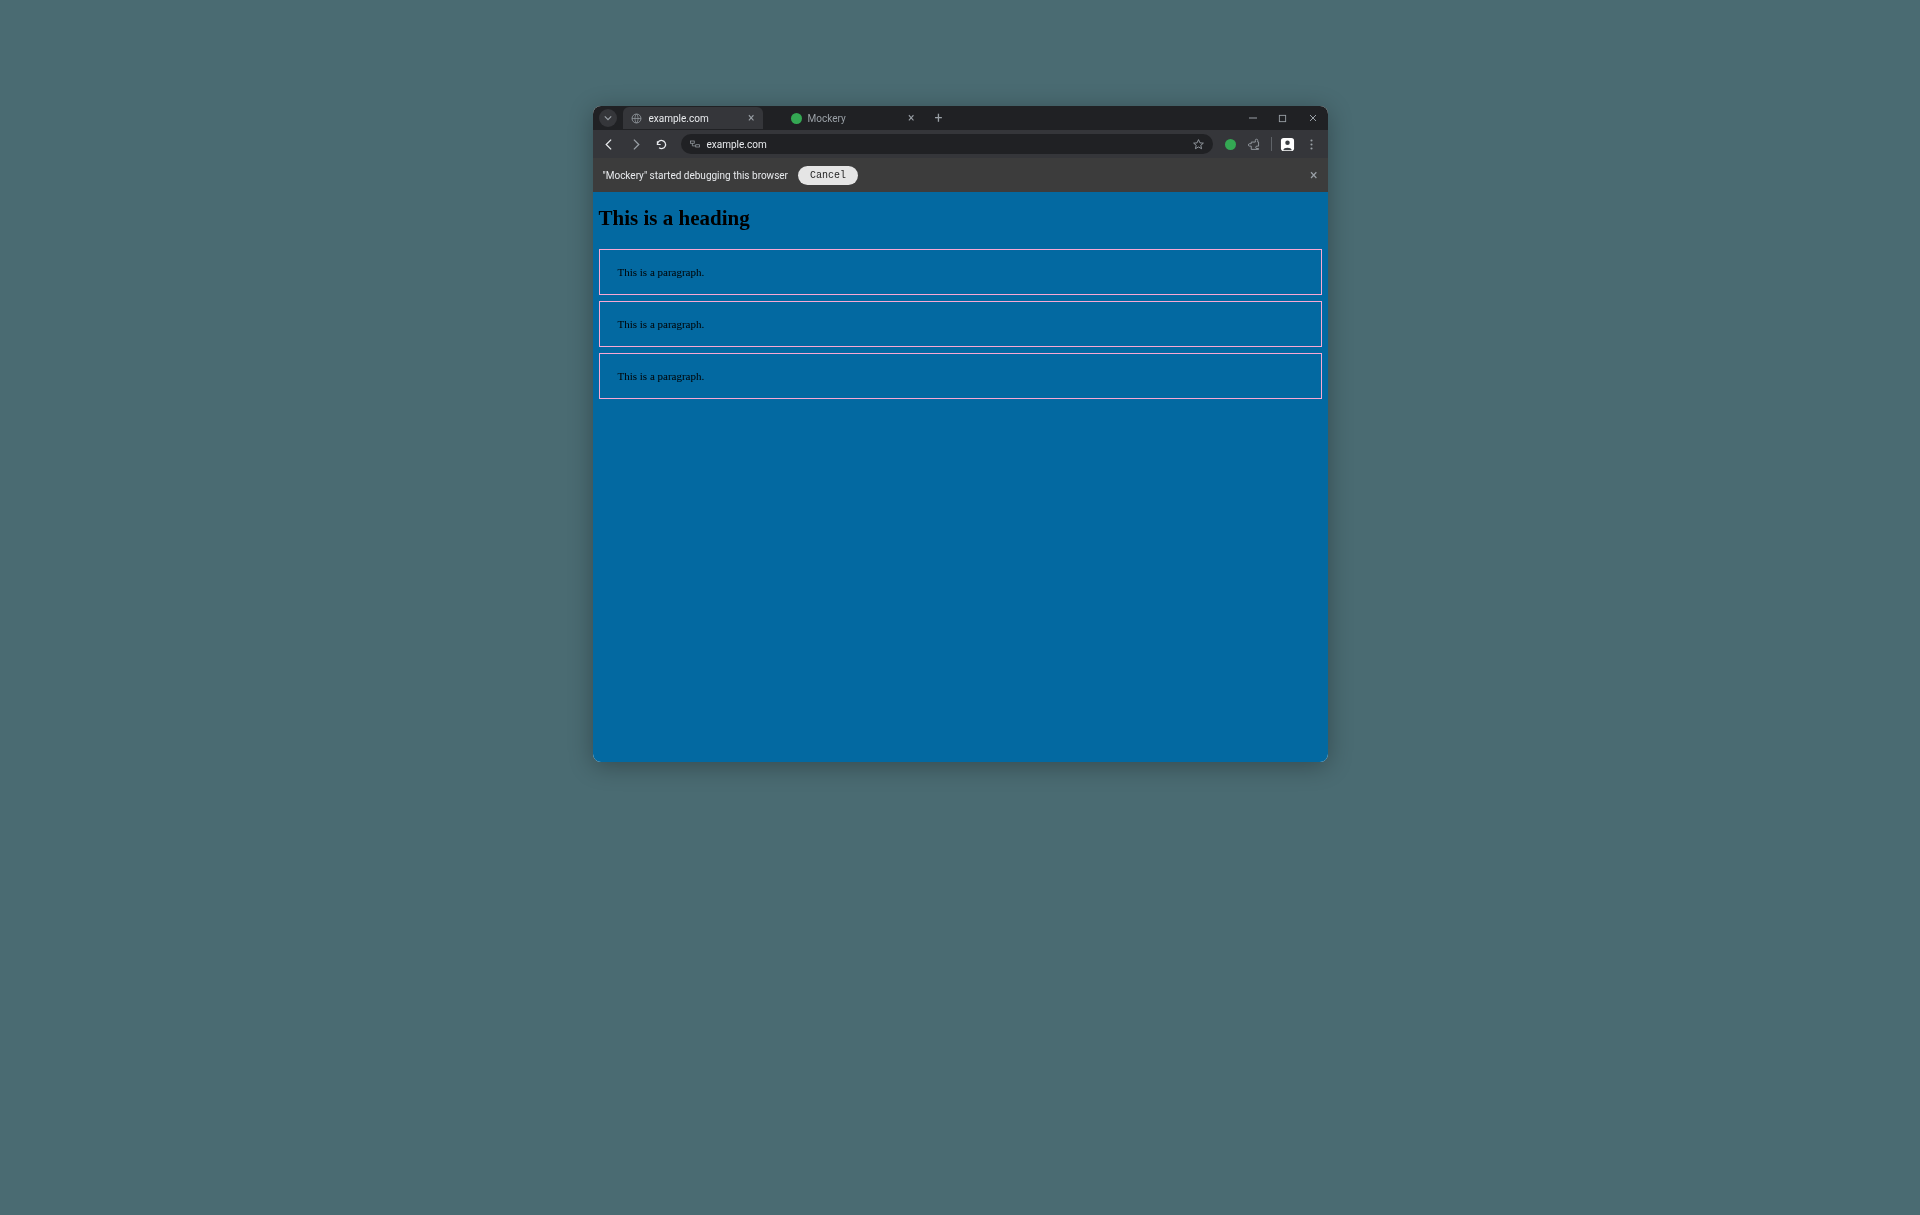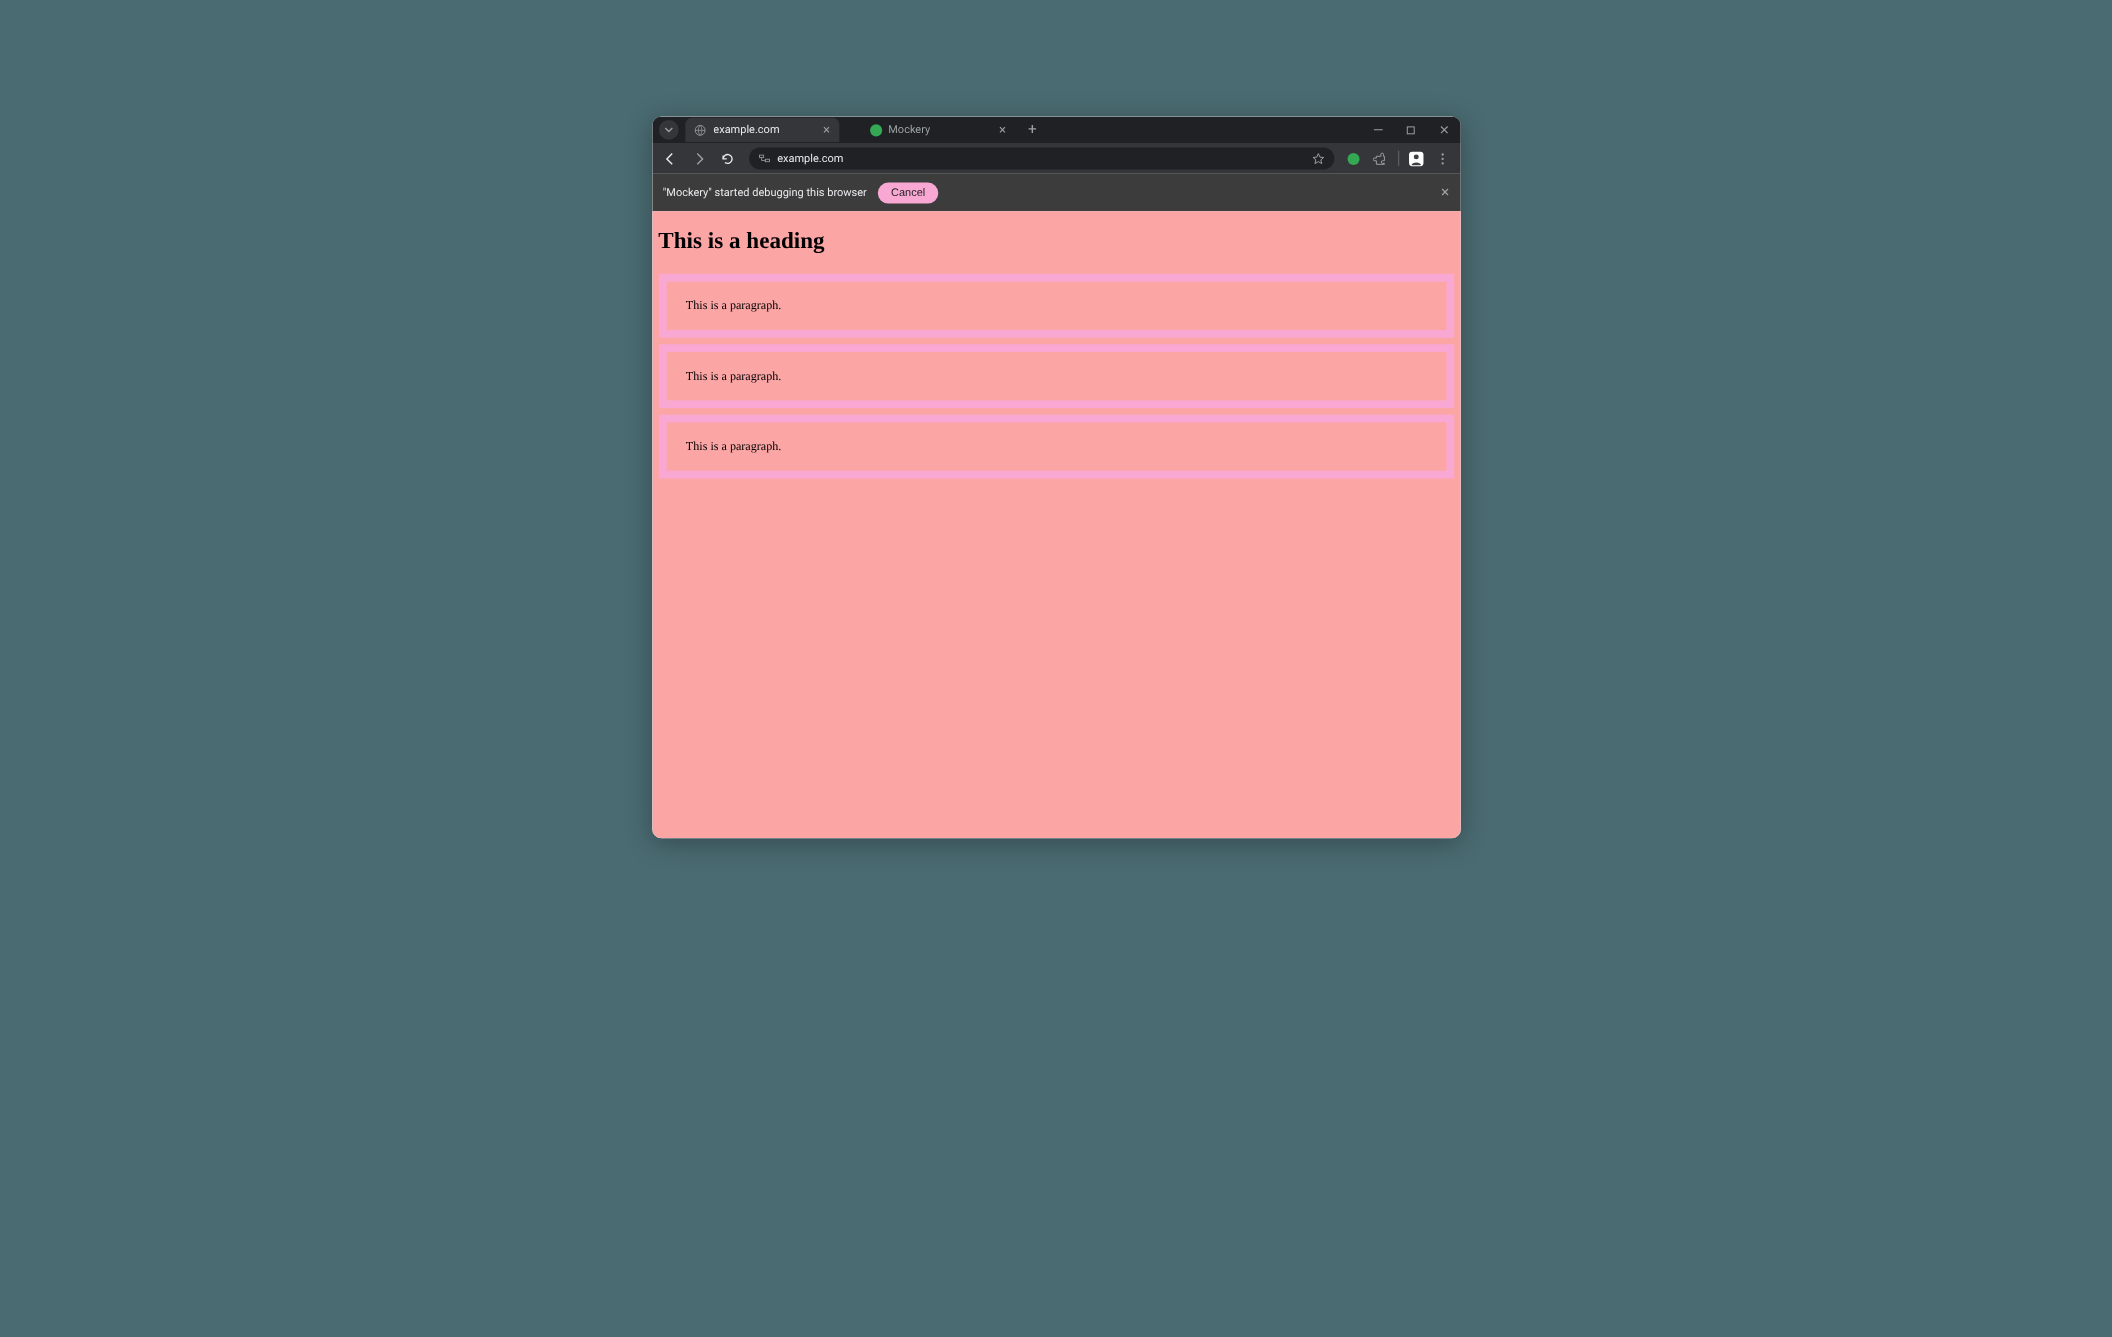--- a/index.html
+++ b/index.html
@@ -192,49 +192,50 @@
       display: flex;
       align-items: center;
       padding: 0 10px;
       color: #e8eaed;
       font-size: 10px;
     }
     .debug-text {
       margin-right: 10px;
     }
     .cancel-btn {
-      background: #f9a8d4;
+      background: #e5e5e5;
       color: #1f1f1f;
       border: none;
       padding: 4px 12px;
       border-radius: 12px;
       font-size: 10px;
       cursor: pointer;
+      font-family: Liberation Mono, monospace;
     }
     .debug-close {
       margin-left: auto;
       color: #9aa0a6;
       cursor: pointer;
       font-size: 14px;
     }
     
     .content {
-      background: #fca5a5;
+      background: #0369a1;
       height: 570px;
       padding: 0;
     }
     .page-heading {
       font-family: "Times New Roman", Times, serif;
       font-size: 21px;
       font-weight: bold;
       padding: 14px 6px 12px 6px;
     }
     .para-box {
       margin: 6px;
-      border: 7px solid #f9a8d4;
+      border: 1px solid #f9a8d4;
       padding: 16px 18px;
       font-family: "Times New Roman", Times, serif;
       font-size: 11px;
       color: #000;
     }
     svg {
       display: block;
     }
   </style>
 </head>

